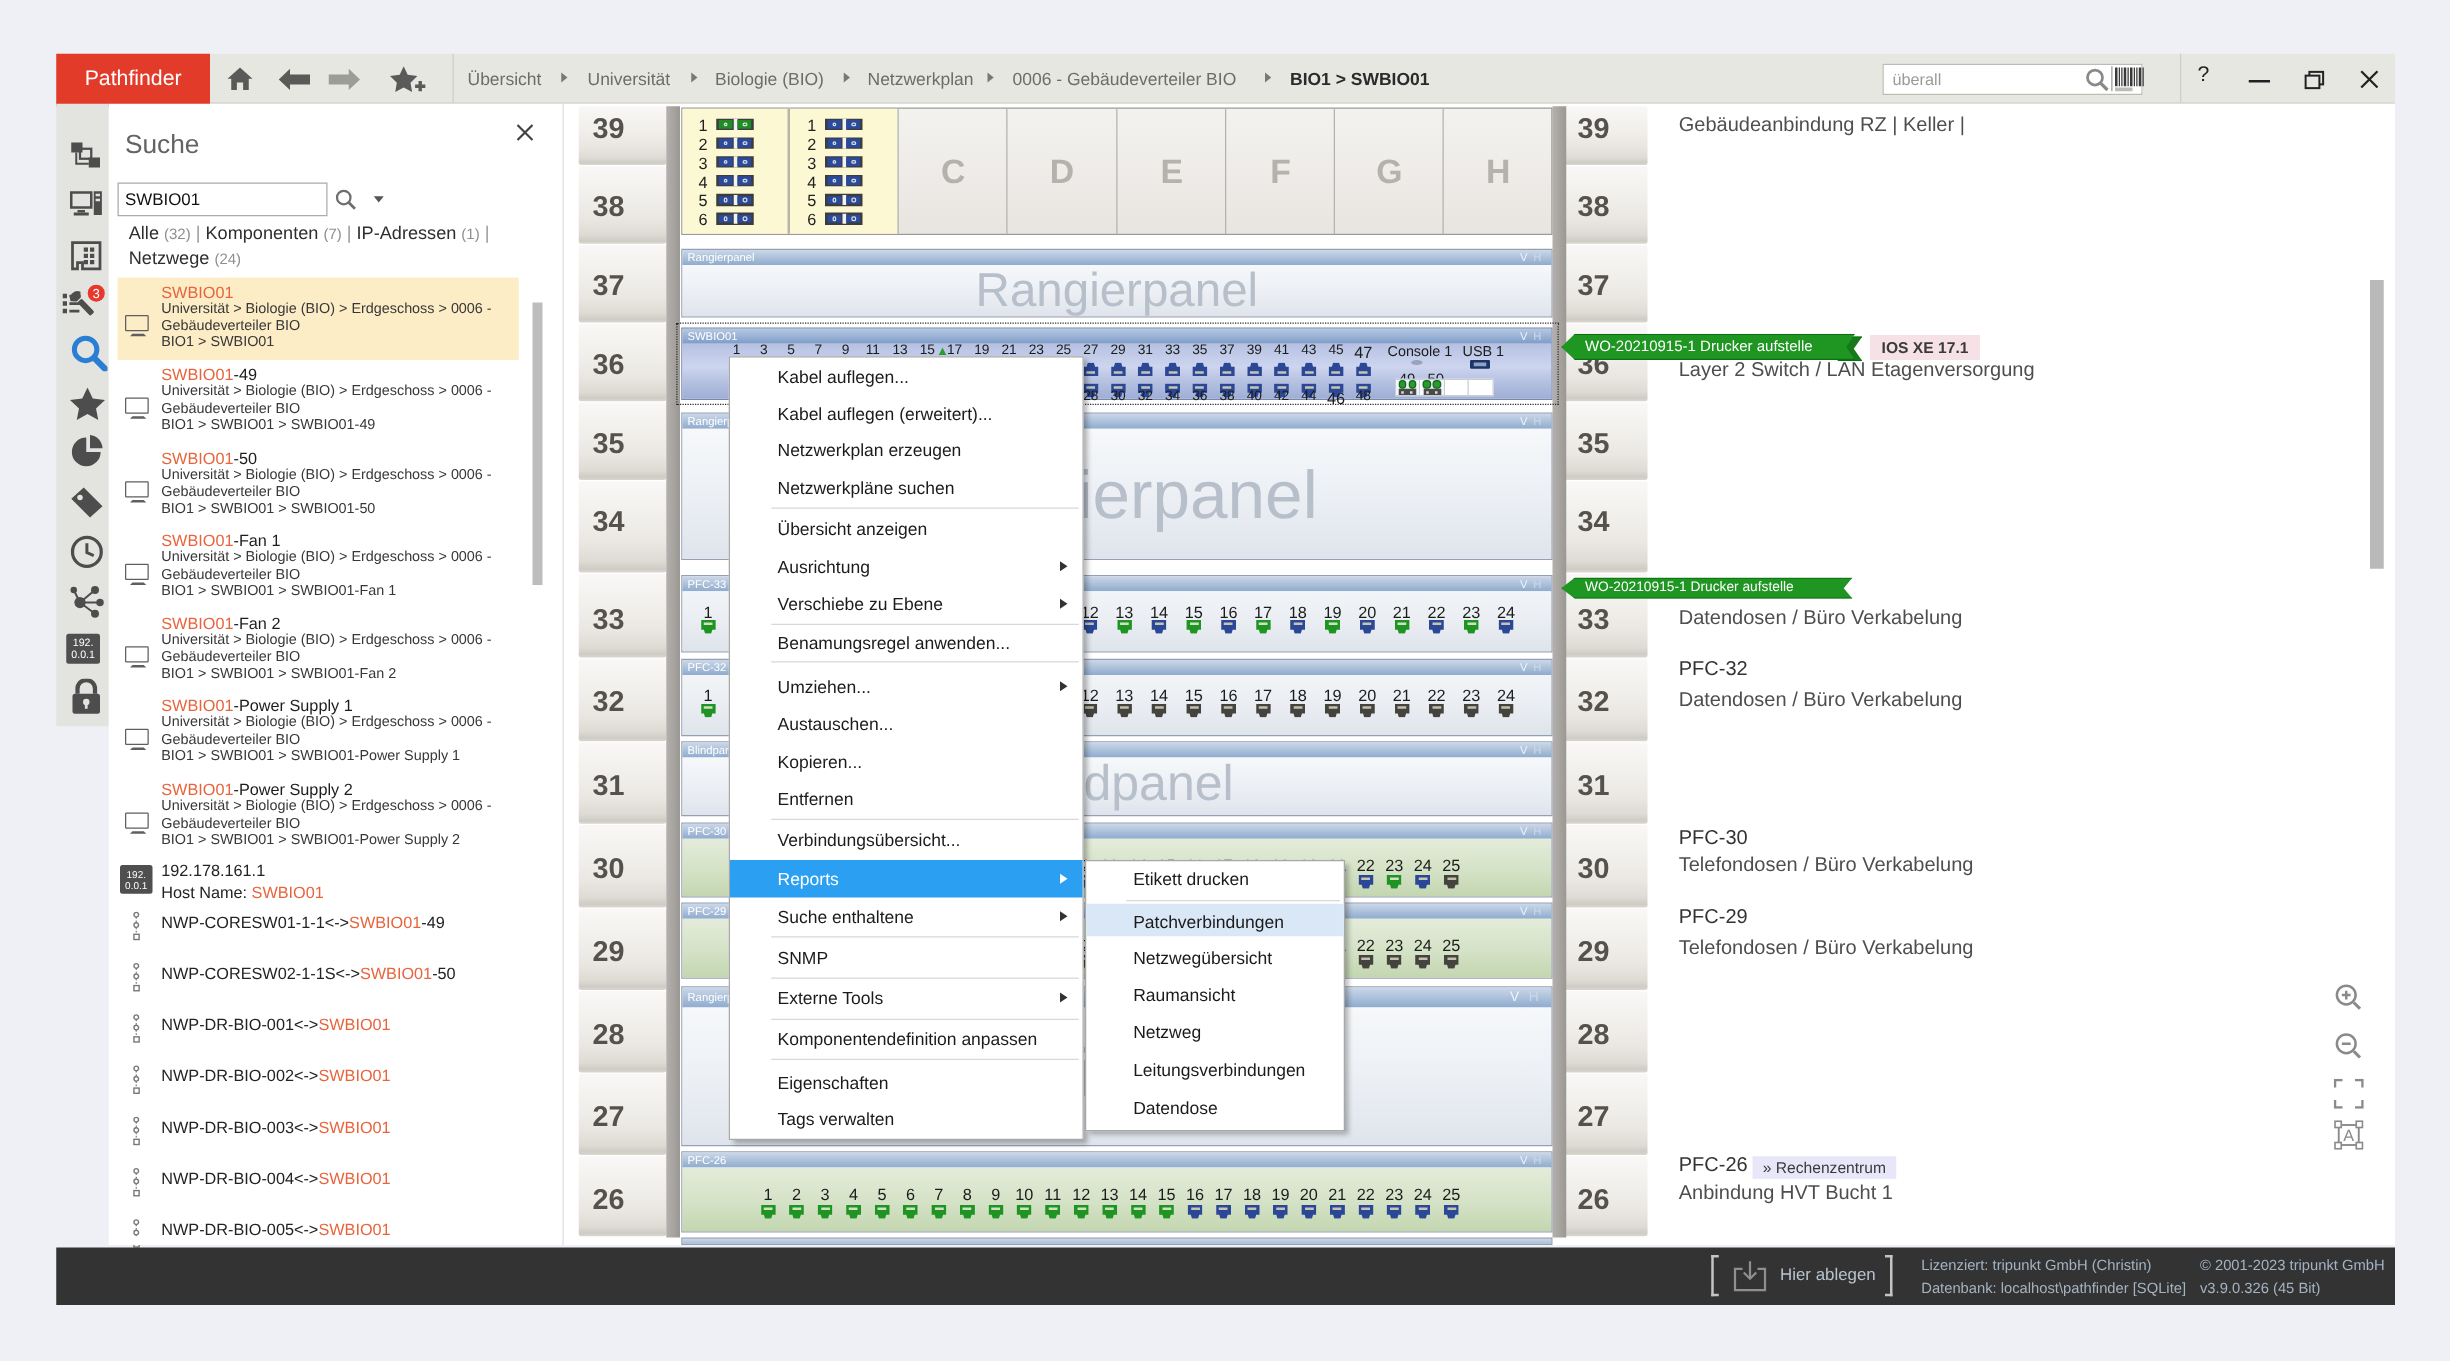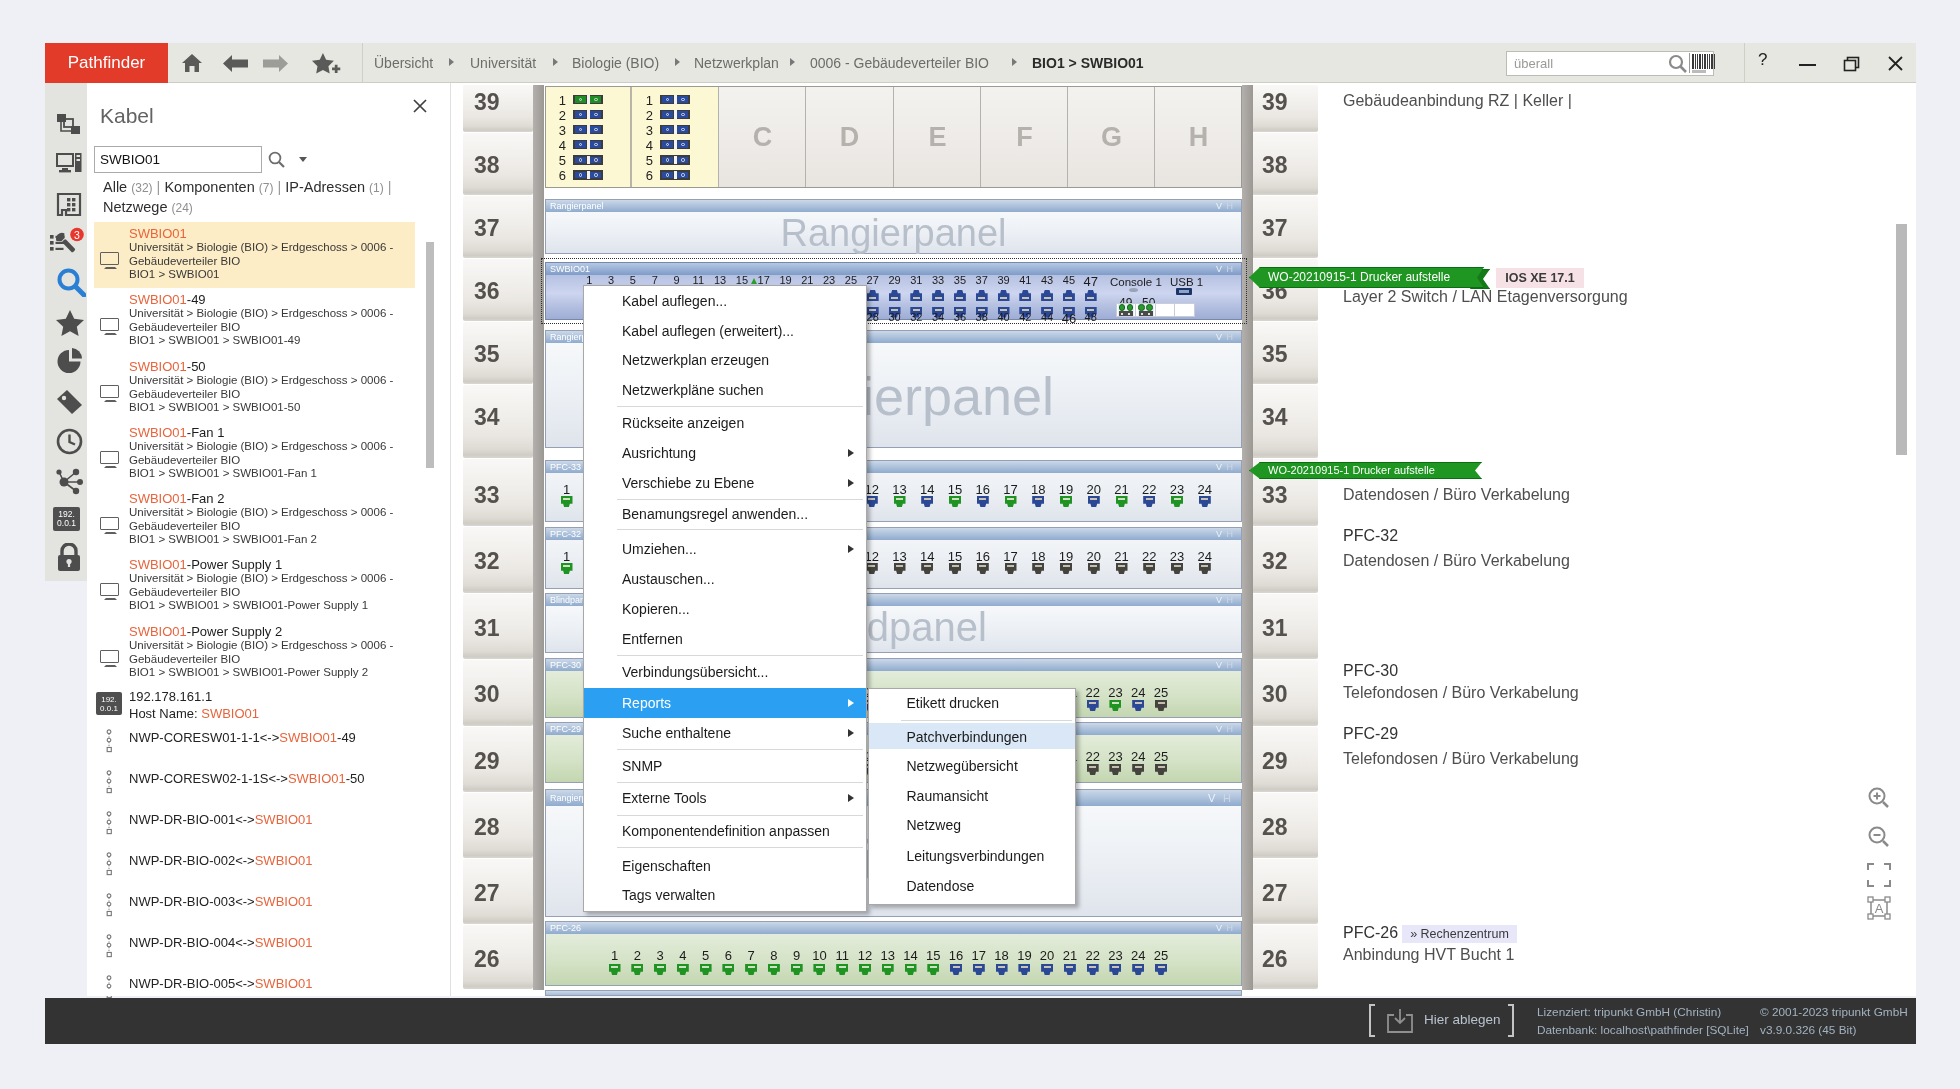--- a/index.html
+++ b/index.html
@@ -177,21 +177,21 @@
 <path d="M8 14 L20 4 M8 14 L24 14 M8 14 L20 23 M8 14 L3 4" stroke="#4d4d4d" stroke-width="1.6"></path>
   </svg>
 <div class="abs" style="left:53px;top:507px;width:27px;height:24px;background:#4f4f4f;border-radius:2px;color:#fff;font-size:8.5px;line-height:9px;text-align:center;padding-top:3px">192.<br>0.0.1</div>
 <svg class="sbi" style="top:543px" width="26" height="30" viewBox="0 0 26 30">
 <path d="M6 12 L6 8 a7 7 0 0 1 14 0 L20 12" fill="none" stroke="#4d4d4d" stroke-width="3.4"></path>
 <rect x="2" y="12" width="22" height="16" rx="2" fill="#4d4d4d"></rect>
     <circle cx="13" cy="18.5" r="2.6" fill="#e3e3df"></circle>
     <rect x="11.9" y="19" width="2.2" height="5" fill="#e3e3df"></rect>
   </svg>
 <div id="spanel"></div>
-<div class="abs" style="left:100px;top:104px;font-size:21px;color:#636363">Kabel</div>
+<div class="abs" style="left:100px;top:104px;font-size:21px;color:#636363">Suche</div>
 <svg class="abs" style="left:413px;top:99px" width="14" height="14" viewBox="0 0 14 14">
     <path d="M1 1 L13 13 M13 1 L1 13" stroke="#404040" stroke-width="1.7"></path>
   </svg>
 <div class="abs" style="left:94px;top:146px;width:168px;height:27px;background:#fff;border:1px solid #ababab;font-size:13.5px;color:#111;line-height:25px;padding-left:5px">SWBIO01</div>
 <svg class="abs" style="left:268px;top:151px" width="17" height="17" viewBox="0 0 17 17">
 <circle cx="7" cy="7" r="5.4" fill="none" stroke="#6e6e6e" stroke-width="1.8"></circle>
     <line x1="11" y1="11" x2="16" y2="16" stroke="#6e6e6e" stroke-width="2.2"></line>
   </svg>
 <div class="abs" style="left:299px;top:157px;width:0;height:0;border-top:5px solid #555;border-left:4.5px solid transparent;border-right:4.5px solid transparent"></div>
 <div class="abs" style="left:103px;top:179px;font-size:14.5px;color:#2e2e2e">Alle <span style="font-size:12px;color:#8f8f8f">(32)</span> <span style="color:#999">|</span> Komponenten <span style="font-size:12px;color:#8f8f8f">(7)</span> <span style="color:#999">|</span> IP-Adressen <span style="font-size:12px;color:#8f8f8f">(1)</span> <span style="color:#999">|</span></div>
@@ -963,21 +963,21 @@
     <span>Kabel auflegen (erweitert)...</span>
   </div>
 <div class="mi abs" style="left:584px;top:345.0px;width:282px">
     <span>Netzwerkplan erzeugen</span>
   </div>
 <div class="mi abs" style="left:584px;top:374.5px;width:282px">
     <span>Netzwerkpläne suchen</span>
   </div>
 <div class="msep" style="left:617px;top:406.3px;width:246px;position:absolute"></div>
 <div class="mi abs" style="left:584px;top:408.2px;width:282px">
-    <span>Rückseite anzeigen</span>
+    <span>Übersicht anzeigen</span>
   </div>
 <div class="mi abs" style="left:584px;top:438.0px;width:282px">
     <span>Ausrichtung</span>
     <span class="arr"></span>
   </div>
 <div class="mi abs" style="left:584px;top:467.6px;width:282px">
     <span>Verschiebe zu Ebene</span>
     <span class="arr"></span>
   </div>
 <div class="msep" style="left:617px;top:499.4px;width:246px;position:absolute"></div>

